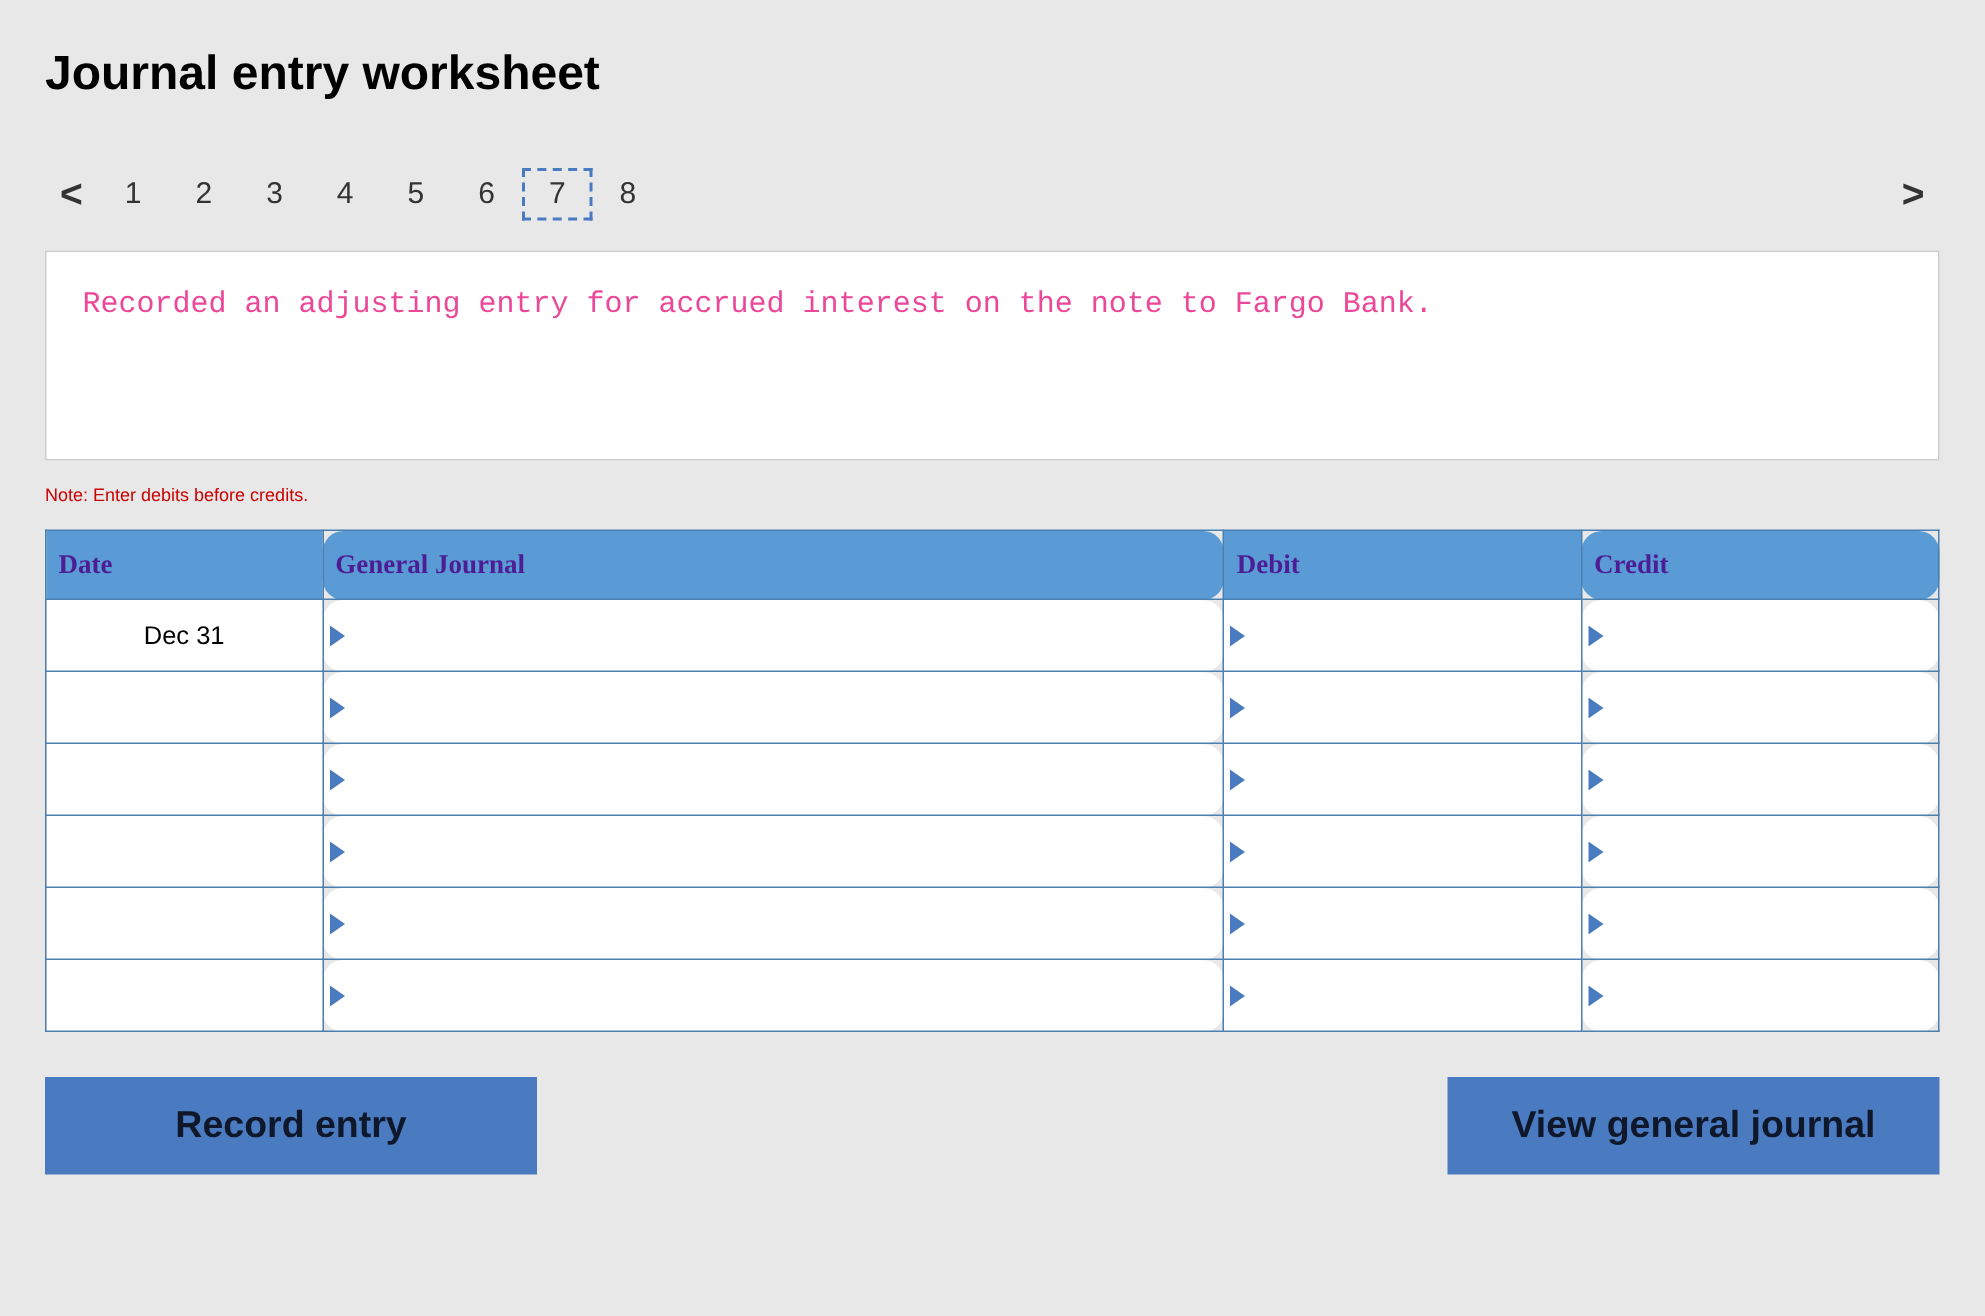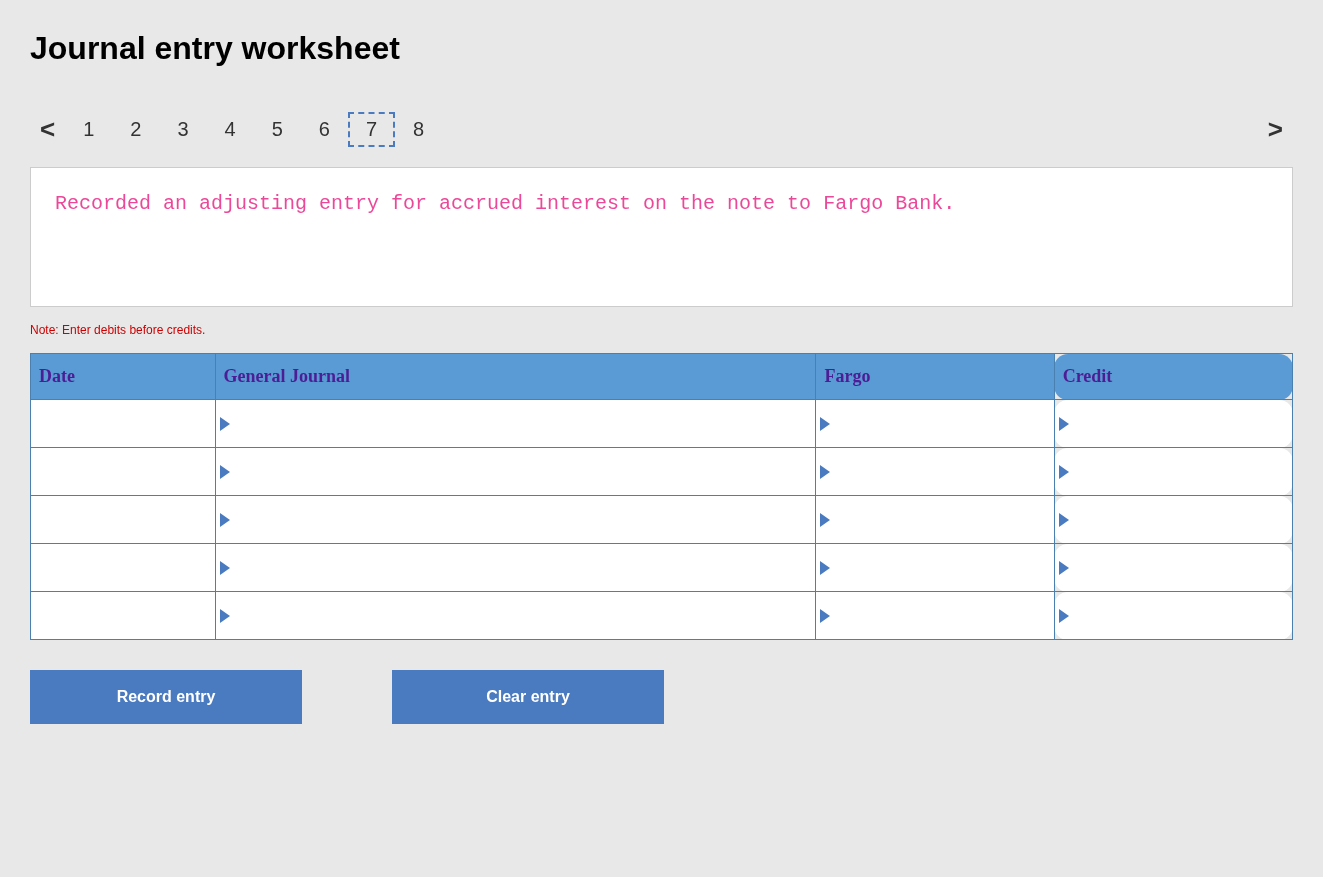--- a/index.html
+++ b/index.html
@@ -82,21 +82,21 @@
       background: #fff;
     }
     .journal-table td.date-cell {
       text-align: center;
       font-size: 17px;
       font-family: Arial, sans-serif;
       color: #000;
       padding: 4px 8px;
     }
     .col-date { width: 175px; }
-    .col-journal { width: 570px; }
+    .col-journal { width: 570px; border-radius: 14px; }
     .col-debit { width: 130px; }
     .col-credit { width: 160px; border-radius: 14px; }
     .cell-input-wrap {
       display: flex;
       align-items: stretch;
       height: 100%;
       position: relative;
     }
     .cell-arrow {
       width: 0;
@@ -119,28 +119,28 @@
       background: transparent;
       height: 100%;
     }
     .buttons-row {
       display: flex;
       align-items: center;
       gap: 0;
     }
     .btn {
       background: #4a7abf;
-      color: #ffffff;
+      color: #0f172a;
       border: none;
       padding: 18px 0;
-      font-size: 16px;
+      font-size: 25px;
       font-weight: bold;
       cursor: pointer;
       font-family: Arial, sans-serif;
-      width: 272px;
+      width: 328px;
     }
     .btn-record { margin-right: 0; }
     .btn-gap { flex: 1; }
     .btn-view { }
   </style>
 </head>
 <body>
 
 <h1 class="page-title">Journal entry worksheet</h1>
 
@@ -162,25 +162,46 @@
   <span>Recorded an adjusting entry for accrued interest on the note to Fargo Bank.</span>
 </div>
 
 <p class="note-text">Note: Enter debits before credits.</p>
 
 <table class="journal-table">
   <thead>
     <tr>
       <th class="col-date">Date</th>
       <th class="col-journal">General Journal</th>
-      <th class="col-debit">Fargo</th>
+      <th class="col-debit">Debit</th>
       <th class="col-credit">Credit</th>
     </tr>
   </thead>
   <tbody id="table-body">
+  <tr>
+        <td class="date-cell col-date">Dec 31</td>
+        <td class="col-journal">
+          <div class="cell-input-wrap">
+            <div class="cell-arrow"></div>
+            <input type="text" class="cell-input" style="">
+          </div>
+        </td>
+        <td class="col-debit">
+          <div class="cell-input-wrap">
+            <div class="cell-arrow"></div>
+            <input type="text" class="cell-input" style="">
+          </div>
+        </td>
+        <td class="col-credit">
+          <div class="cell-input-wrap">
+            <div class="cell-arrow"></div>
+            <input type="text" class="cell-input" style="">
+          </div>
+        </td>
+      </tr>
       <tr>
         <td class="date-cell col-date"></td>
         <td class="col-journal">
           <div class="cell-input-wrap">
             <div class="cell-arrow"></div>
             <input type="text" class="cell-input" style="">
           </div>
         </td>
         <td class="col-debit">
           <div class="cell-input-wrap">
@@ -278,15 +299,15 @@
             <input type="text" class="cell-input" style="">
           </div>
         </td>
       </tr>
     </tbody>
 </table>
 
 <div class="buttons-row">
   <button class="btn btn-record">Record entry</button>
   <div style="width:90px;"></div>
-  <button class="btn">Clear entry</button>
   <div class="btn-gap"></div>
+  <button class="btn btn-view">View general journal</button>
 </div>
 
 </body></html>

